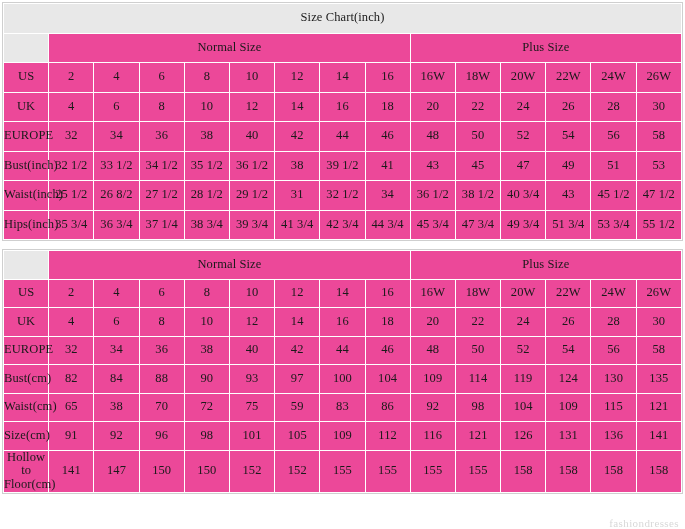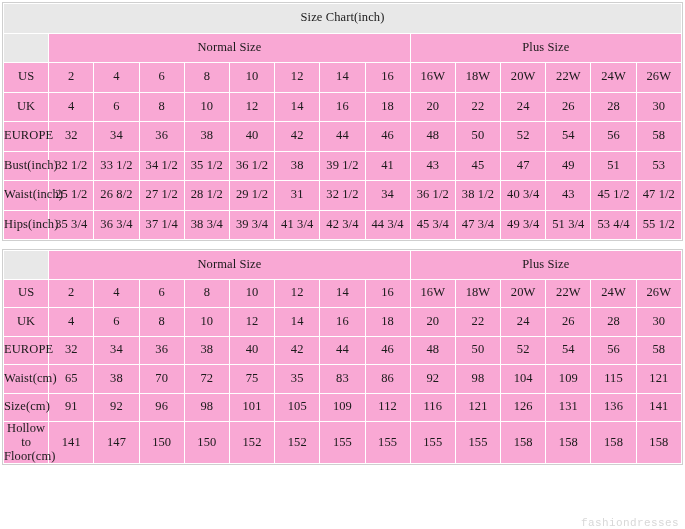--- a/index.html
+++ b/index.html
@@ -27,21 +27,21 @@
     border: 1px solid #cfcfcf;
     box-sizing: border-box;
   }
   .chart-block.second {
     margin-top: 8px;
   }
   table.size-chart {
     width: 100%;
     border-collapse: collapse;
     table-layout: fixed;
-    background: #f9a8d4;
+    background: #ec4899;
   }
   table.size-chart td {
     border: 1px solid #ffffff;
     text-align: center;
     vertical-align: middle;
     font-size: 12.5px;
     color: #1a1a1a;
     padding: 0;
     height: 27px;
     line-height: 1.1;
@@ -71,21 +71,21 @@
   }
   .chart-block.second table.size-chart td {
     height: 27.5px;
   }
   .watermark {
     position: absolute;
     right: 6px;
     bottom: 2px;
     font-size: 11px;
     color: #d8d8d8;
-    font-family: Liberation Mono, monospace;
+    font-family: Liberation Serif, serif;
     letter-spacing: 0.4px;
     user-select: none;
   }
 </style>
 </head>
 <body>
 
 <div class="page">
 
   <div class="chart-block first">
@@ -191,21 +191,21 @@
           <td>37 1/4</td>
           <td>38 3/4</td>
           <td>39 3/4</td>
           <td>41 3/4</td>
           <td>42 3/4</td>
           <td>44 3/4</td>
           <td>45 3/4</td>
           <td>47 3/4</td>
           <td>49 3/4</td>
           <td>51 3/4</td>
-          <td>53 4/4</td>
+          <td>53 3/4</td>
           <td>55 1/2</td>
         </tr>
       </tbody>
     </table>
   </div>
 
   <div class="chart-block second">
     <table class="size-chart">
       <tbody>
         <tr>
@@ -258,27 +258,44 @@
           <td>44</td>
           <td>46</td>
           <td>48</td>
           <td>50</td>
           <td>52</td>
           <td>54</td>
           <td>56</td>
           <td>58</td>
         </tr>
         <tr>
+          <td class="row-label">Bust(cm)</td>
+          <td>82</td>
+          <td>84</td>
+          <td>88</td>
+          <td>90</td>
+          <td>93</td>
+          <td>97</td>
+          <td>100</td>
+          <td>104</td>
+          <td>109</td>
+          <td>114</td>
+          <td>119</td>
+          <td>124</td>
+          <td>130</td>
+          <td>135</td>
+        </tr>
+        <tr>
           <td class="row-label">Waist(cm)</td>
           <td>65</td>
           <td>38</td>
           <td>70</td>
           <td>72</td>
           <td>75</td>
-          <td>35</td>
+          <td>59</td>
           <td>83</td>
           <td>86</td>
           <td>92</td>
           <td>98</td>
           <td>104</td>
           <td>109</td>
           <td>115</td>
           <td>121</td>
         </tr>
         <tr>

